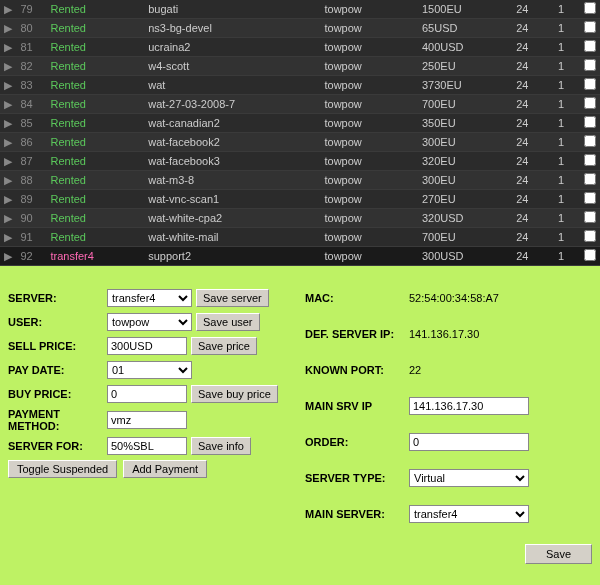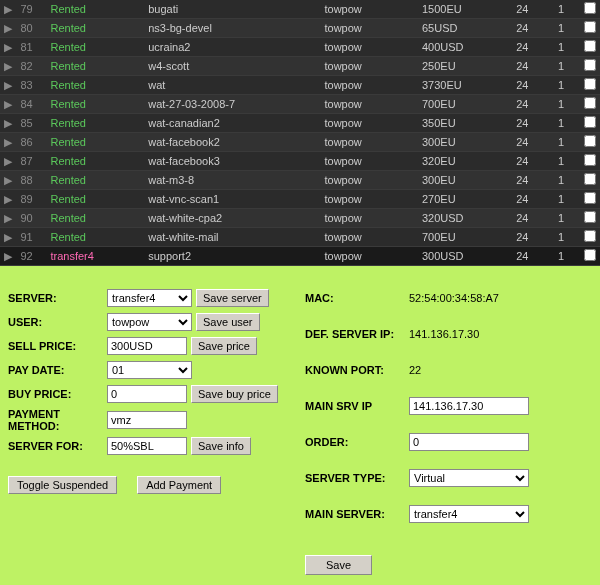--- a/index.html
+++ b/index.html
@@ -158,22 +158,22 @@
       border: 1px solid #888;
       border-top-color: #fff;
       border-left-color: #fff;
       cursor: pointer;
       padding: 0 6px;
       color: #000;
     }
 
     .bottom-btns {
       display: flex;
-      gap: 20px;
-      margin-top: 16px;
+      gap: 6px;
+      margin-top: 0;
     }
 
     .bottom-btns .form-btn {
       padding: 0 8px;
     }
 
     
     .bottom-bar {
       background: #d4d0c8;
       border-top: 1px solid #a16207;
@@ -210,21 +210,22 @@
       color: #000;
     }
 
     .btn-mount {
       background: #d4d0c8;
       color: #000;
     }
 
     .save-btn-container {
       display: flex;
-      margin-top: 15px;
+      justify-content: flex-end;
+      margin-top: 4px;
     }
 
     .save-btn {
       height: 20px;
       font-size: 11px;
       background: #d4d0c8;
       border: 1px solid #888;
       border-top-color: #fff;
       border-left-color: #fff;
       cursor: pointer;

